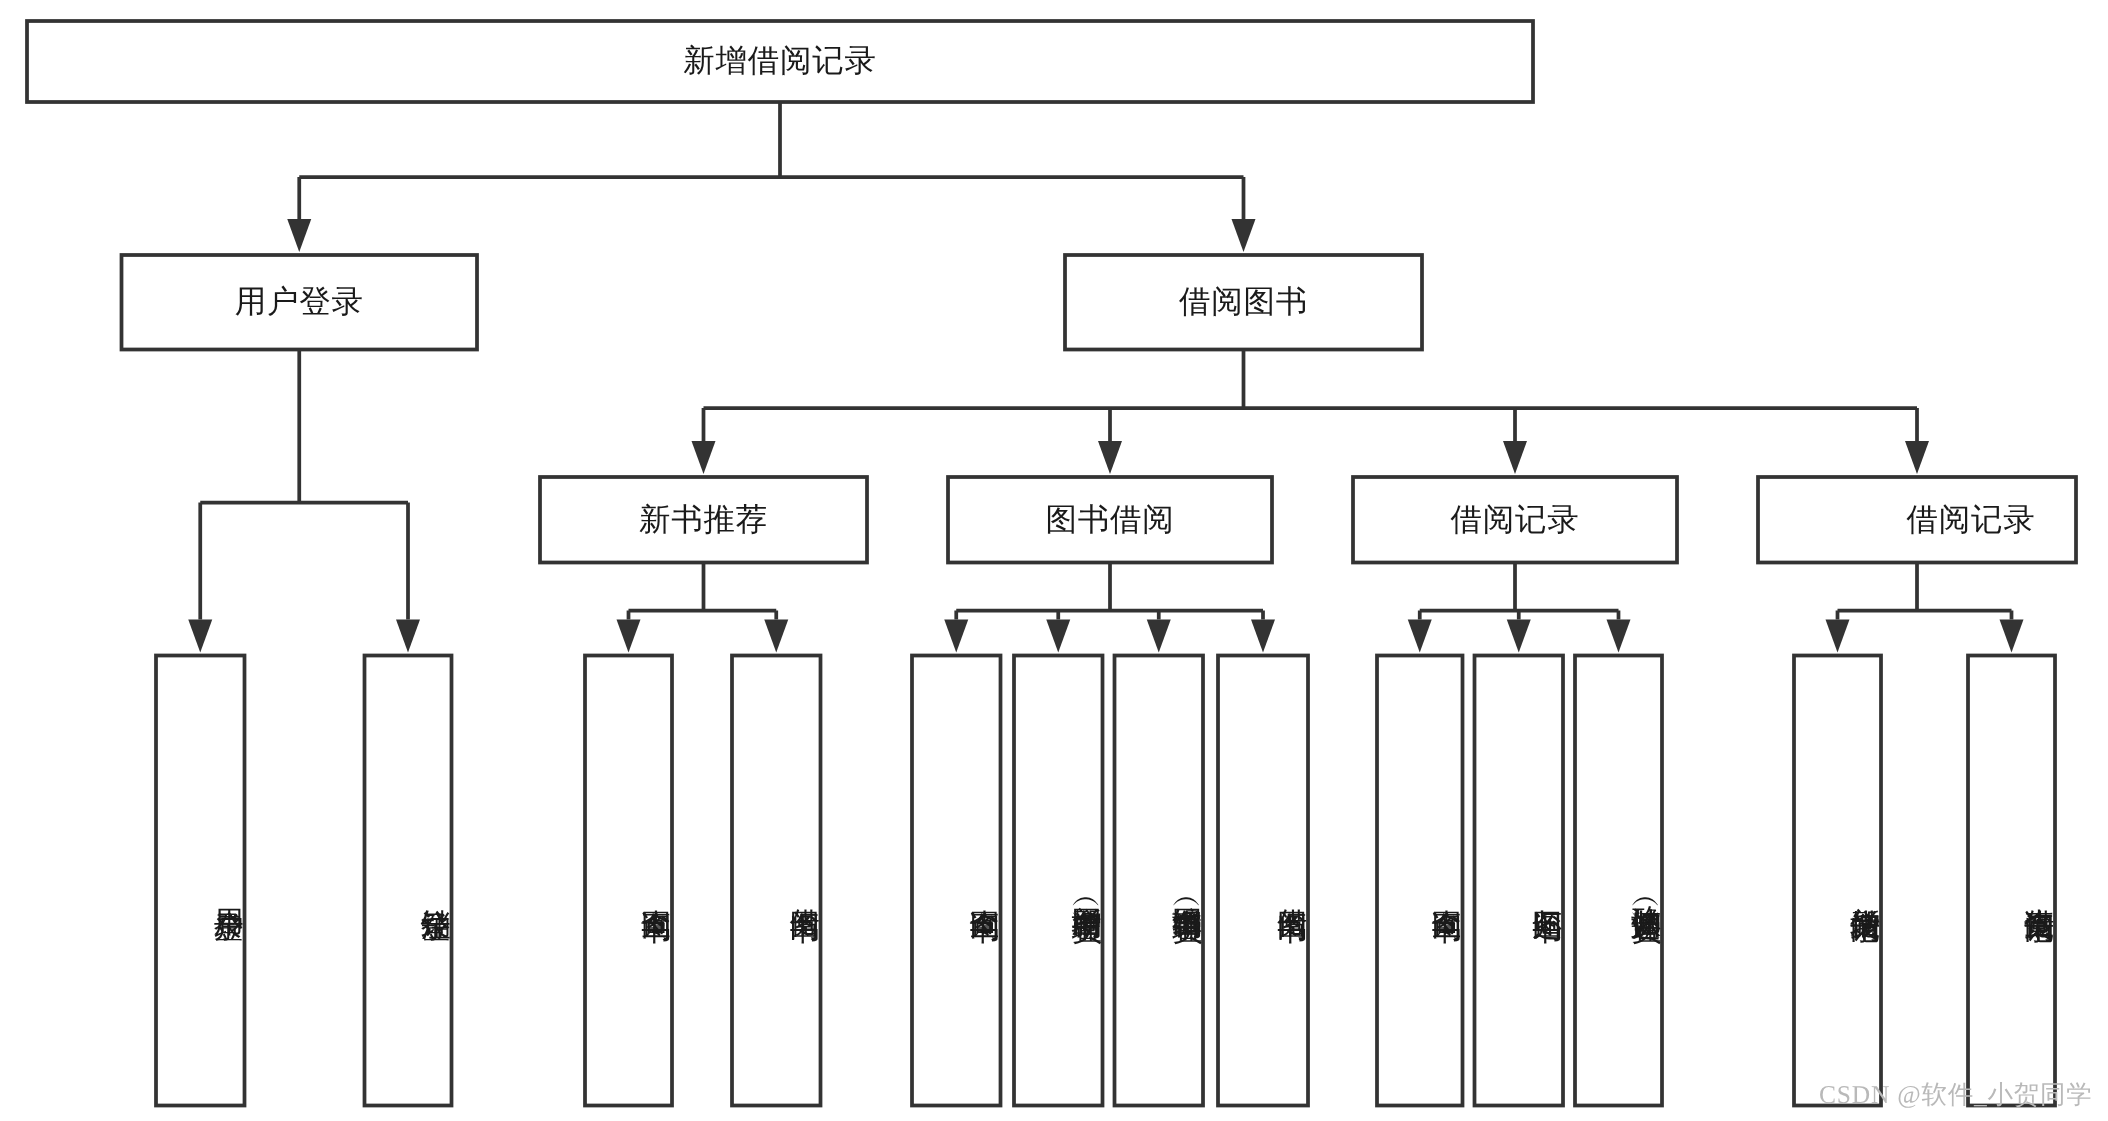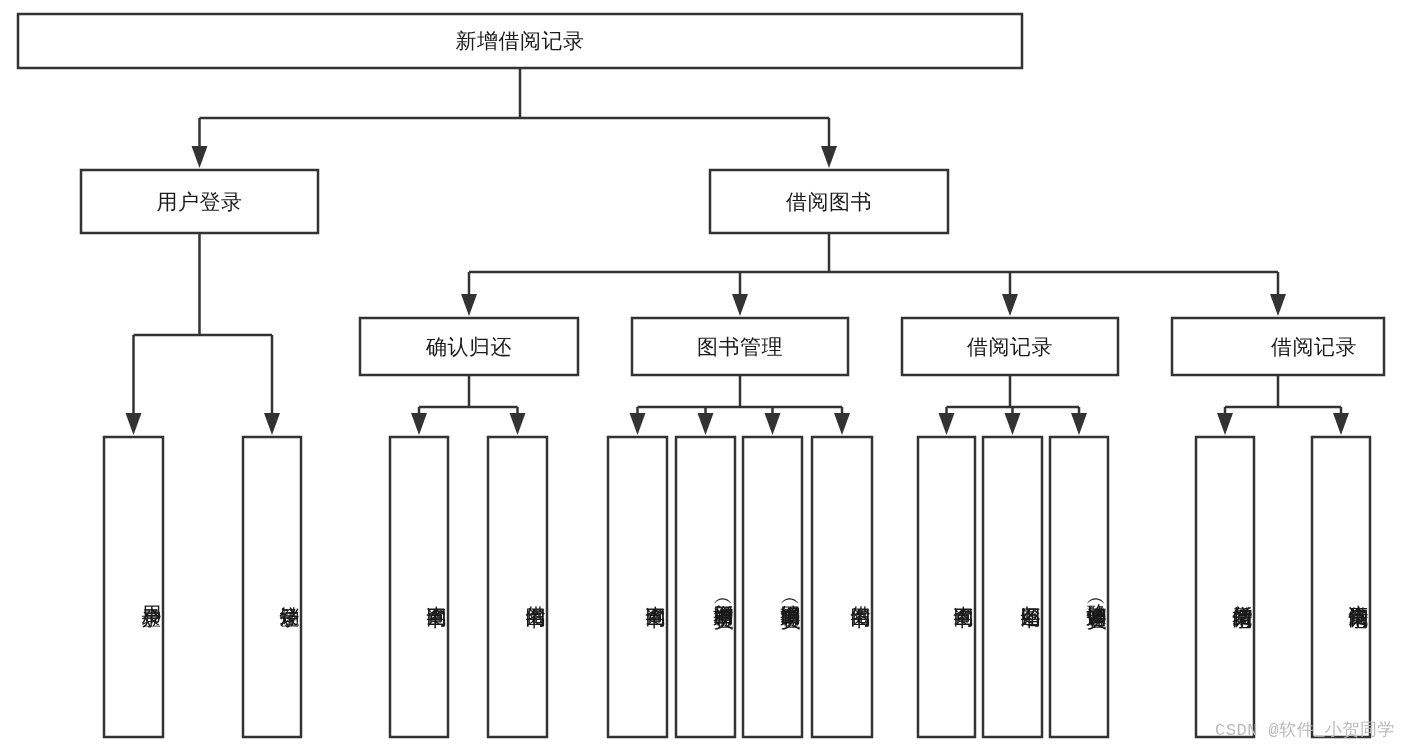--- a/index.html
+++ b/index.html
@@ -64,21 +64,21 @@
     box-sizing: border-box;
     letter-spacing: 1px;
     font-size: 20px;
   }
   .watermark {
     position: absolute;
     right: 10px;
     bottom: 6px;
     color: #b9b9b9;
     font-size: 17px;
-    font-family: Liberation Mono, monospace;
+    font-family: Liberation Serif, serif;
     white-space: nowrap;
     letter-spacing: 0.5px;
   }
 </style>
 </head>
 <body>
 
 <div id="diagram-root">
 
   <svg id="tree-svg" viewBox="0 0 1405 747" preserveAspectRatio="none">
@@ -157,22 +157,22 @@
         <rect x="1050" y="437" width="58" height="300" class="node-box"></rect>
         <rect x="1196" y="437" width="58" height="300" class="node-box"></rect>
         <rect x="1312" y="437" width="58" height="300" class="node-box"></rect>
       </g>
   </svg>
 
   <div id="labels-layer">
       <div class="node-label" style="left: 18px; top: 14px; width: 1004px; height: 54px;">新增借阅记录</div>
       <div class="node-label" style="left: 81px; top: 170px; width: 237px; height: 63px;">用户登录</div>
       <div class="node-label" style="left: 710px; top: 170px; width: 238px; height: 63px;">借阅图书</div>
-      <div class="node-label" style="left: 360px; top: 318px; width: 218px; height: 57px;">确认归还</div>
-      <div class="node-label" style="left: 632px; top: 318px; width: 216px; height: 57px;">图书管理</div>
+      <div class="node-label" style="left: 360px; top: 318px; width: 218px; height: 57px;">新书推荐</div>
+      <div class="node-label" style="left: 632px; top: 318px; width: 216px; height: 57px;">图书借阅</div>
       <div class="node-label" style="left: 902px; top: 318px; width: 216px; height: 57px;">借阅记录</div>
       <div class="node-label" style="left: 1172px; top: 318px; width: 212px; height: 57px; margin-left: 36px;">借阅记录</div>
       <div class="node-label vertical" style="left: 104px; top: 437px; width: 59px; height: 300px;">用户登录</div>
       <div class="node-label vertical" style="left: 243px; top: 437px; width: 58px; height: 300px;">注销登录</div>
       <div class="node-label vertical" style="left: 390px; top: 437px; width: 58px; height: 300px;">查询图书</div>
       <div class="node-label vertical" style="left: 488px; top: 437px; width: 59px; height: 300px;">借阅图书</div>
       <div class="node-label vertical" style="left: 608px; top: 437px; width: 59px; height: 300px;">查询图书</div>
       <div class="node-label vertical" style="left: 676px; top: 437px; width: 59px; height: 300px;">新增图书（管理员）</div>
       <div class="node-label vertical" style="left: 743px; top: 437px; width: 59px; height: 300px;">编辑图书（管理员）</div>
       <div class="node-label vertical" style="left: 812px; top: 437px; width: 60px; height: 300px;">借阅图书</div>

